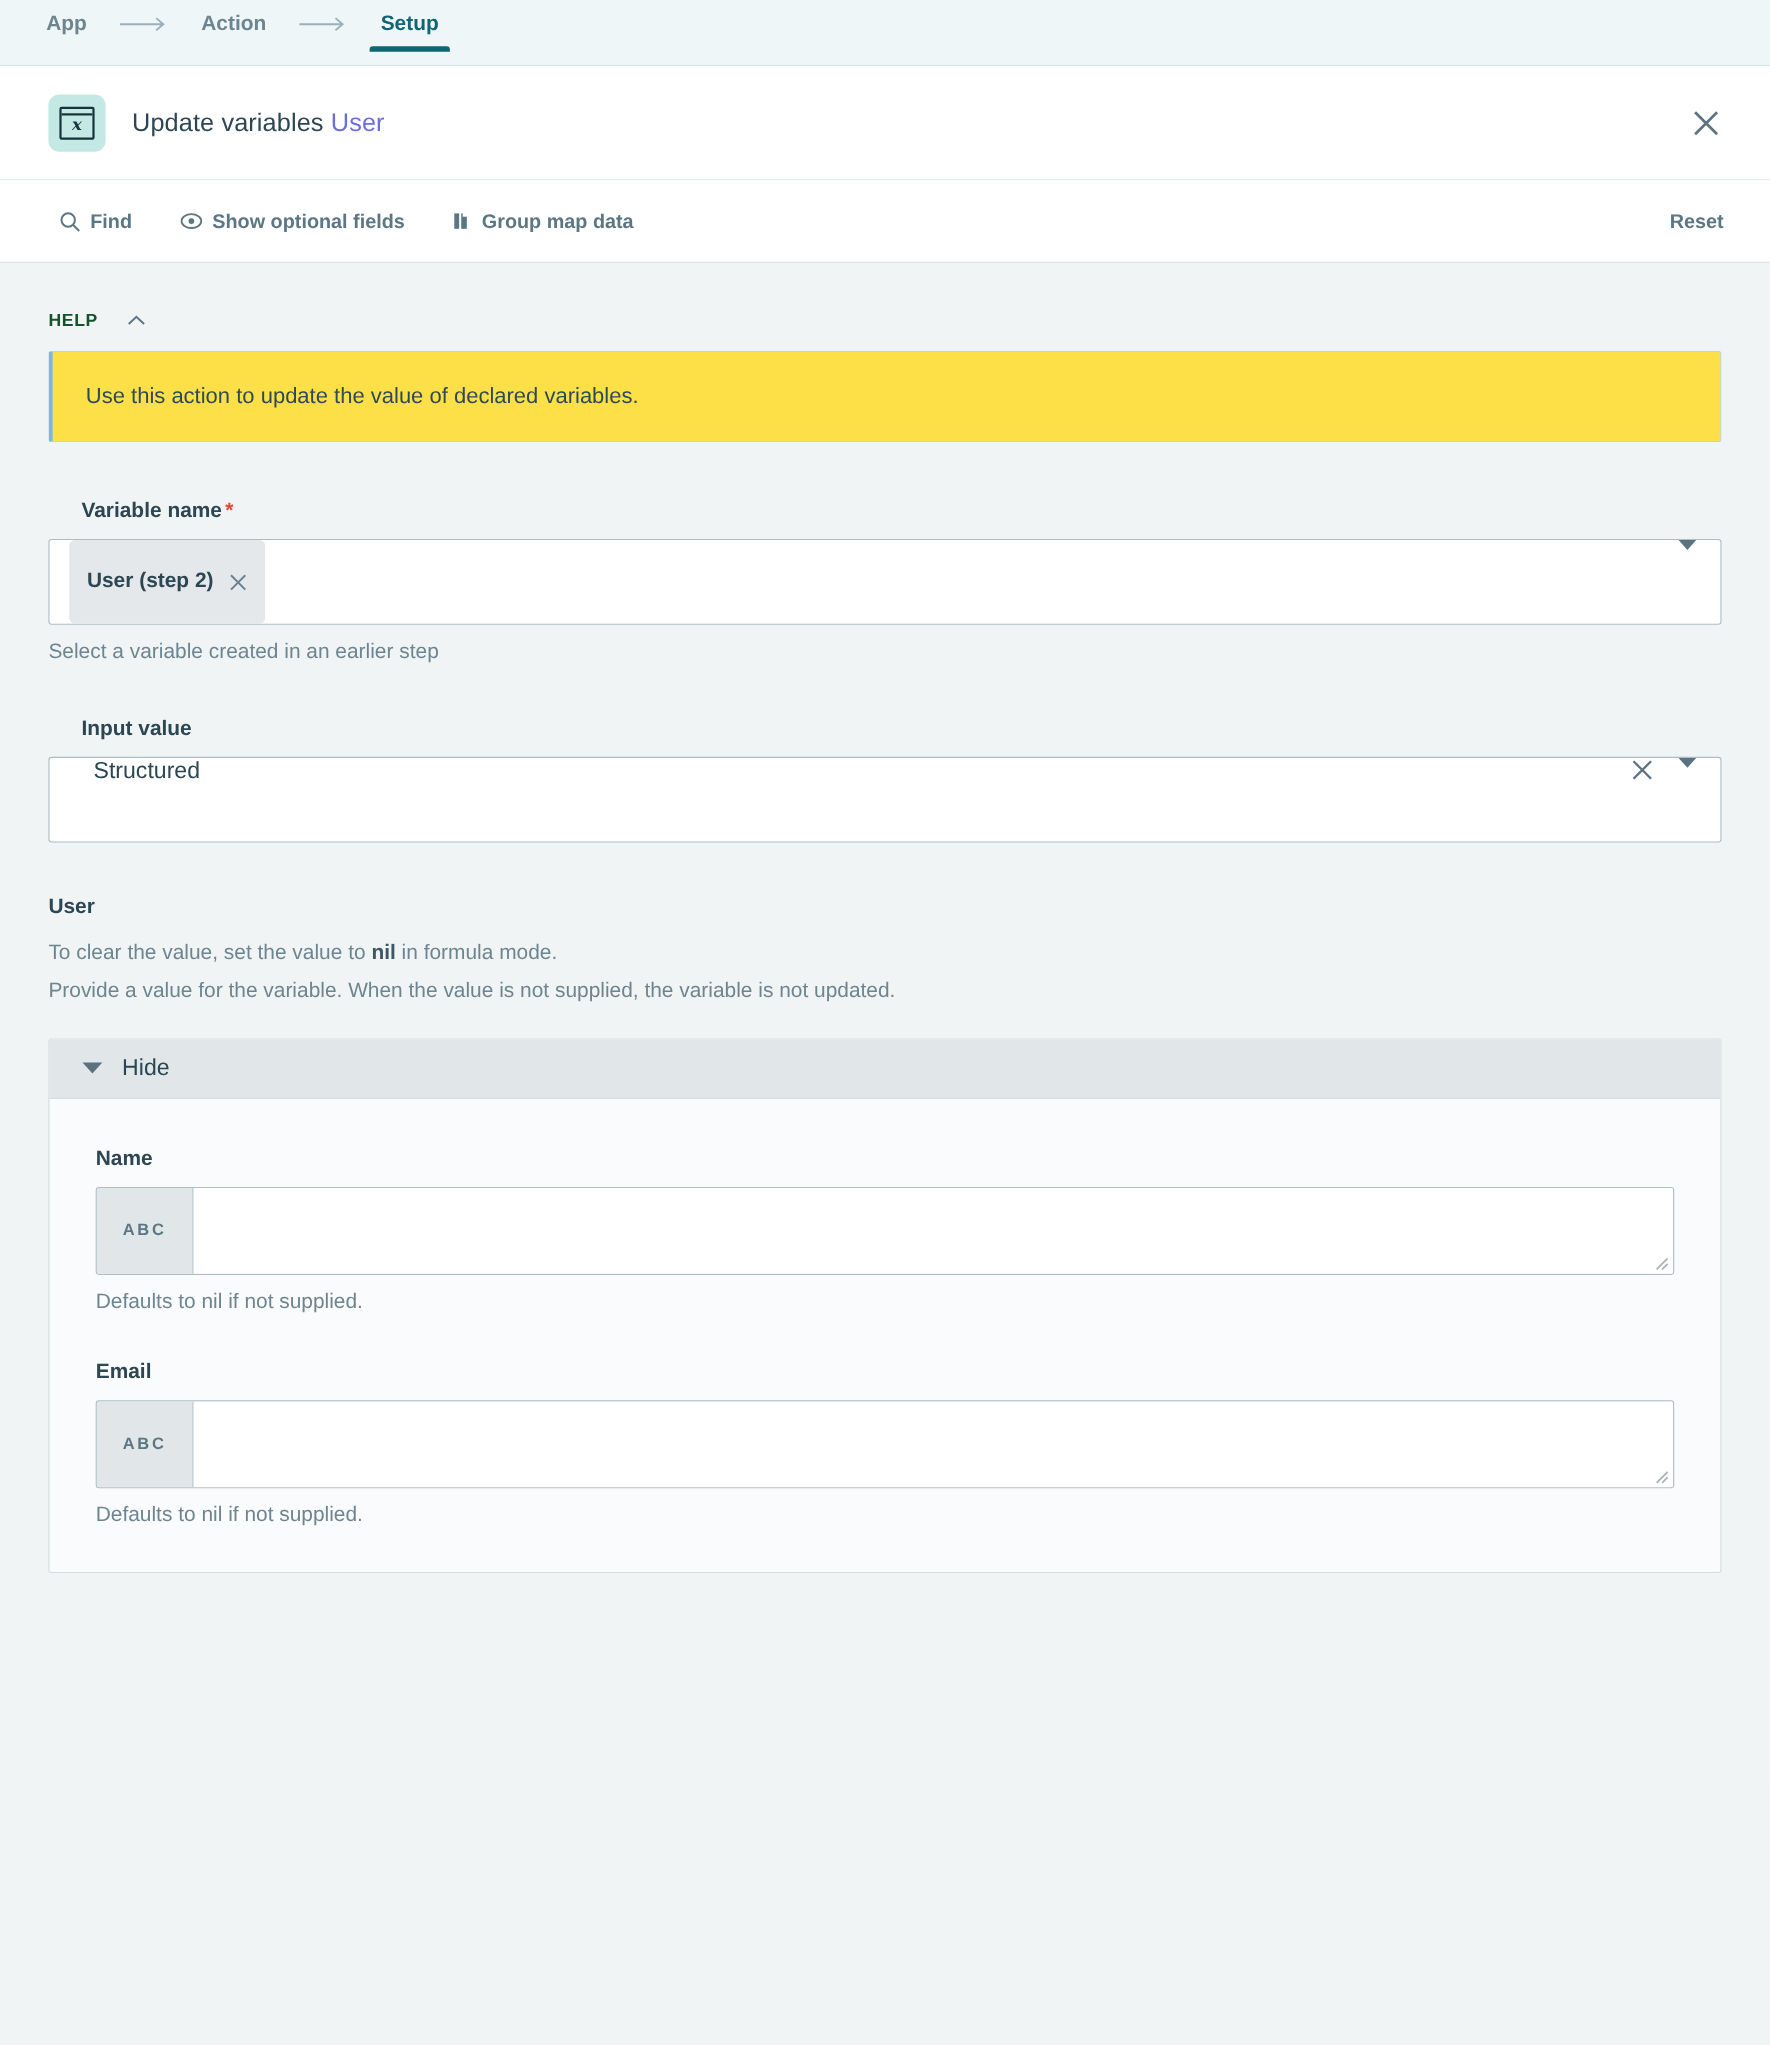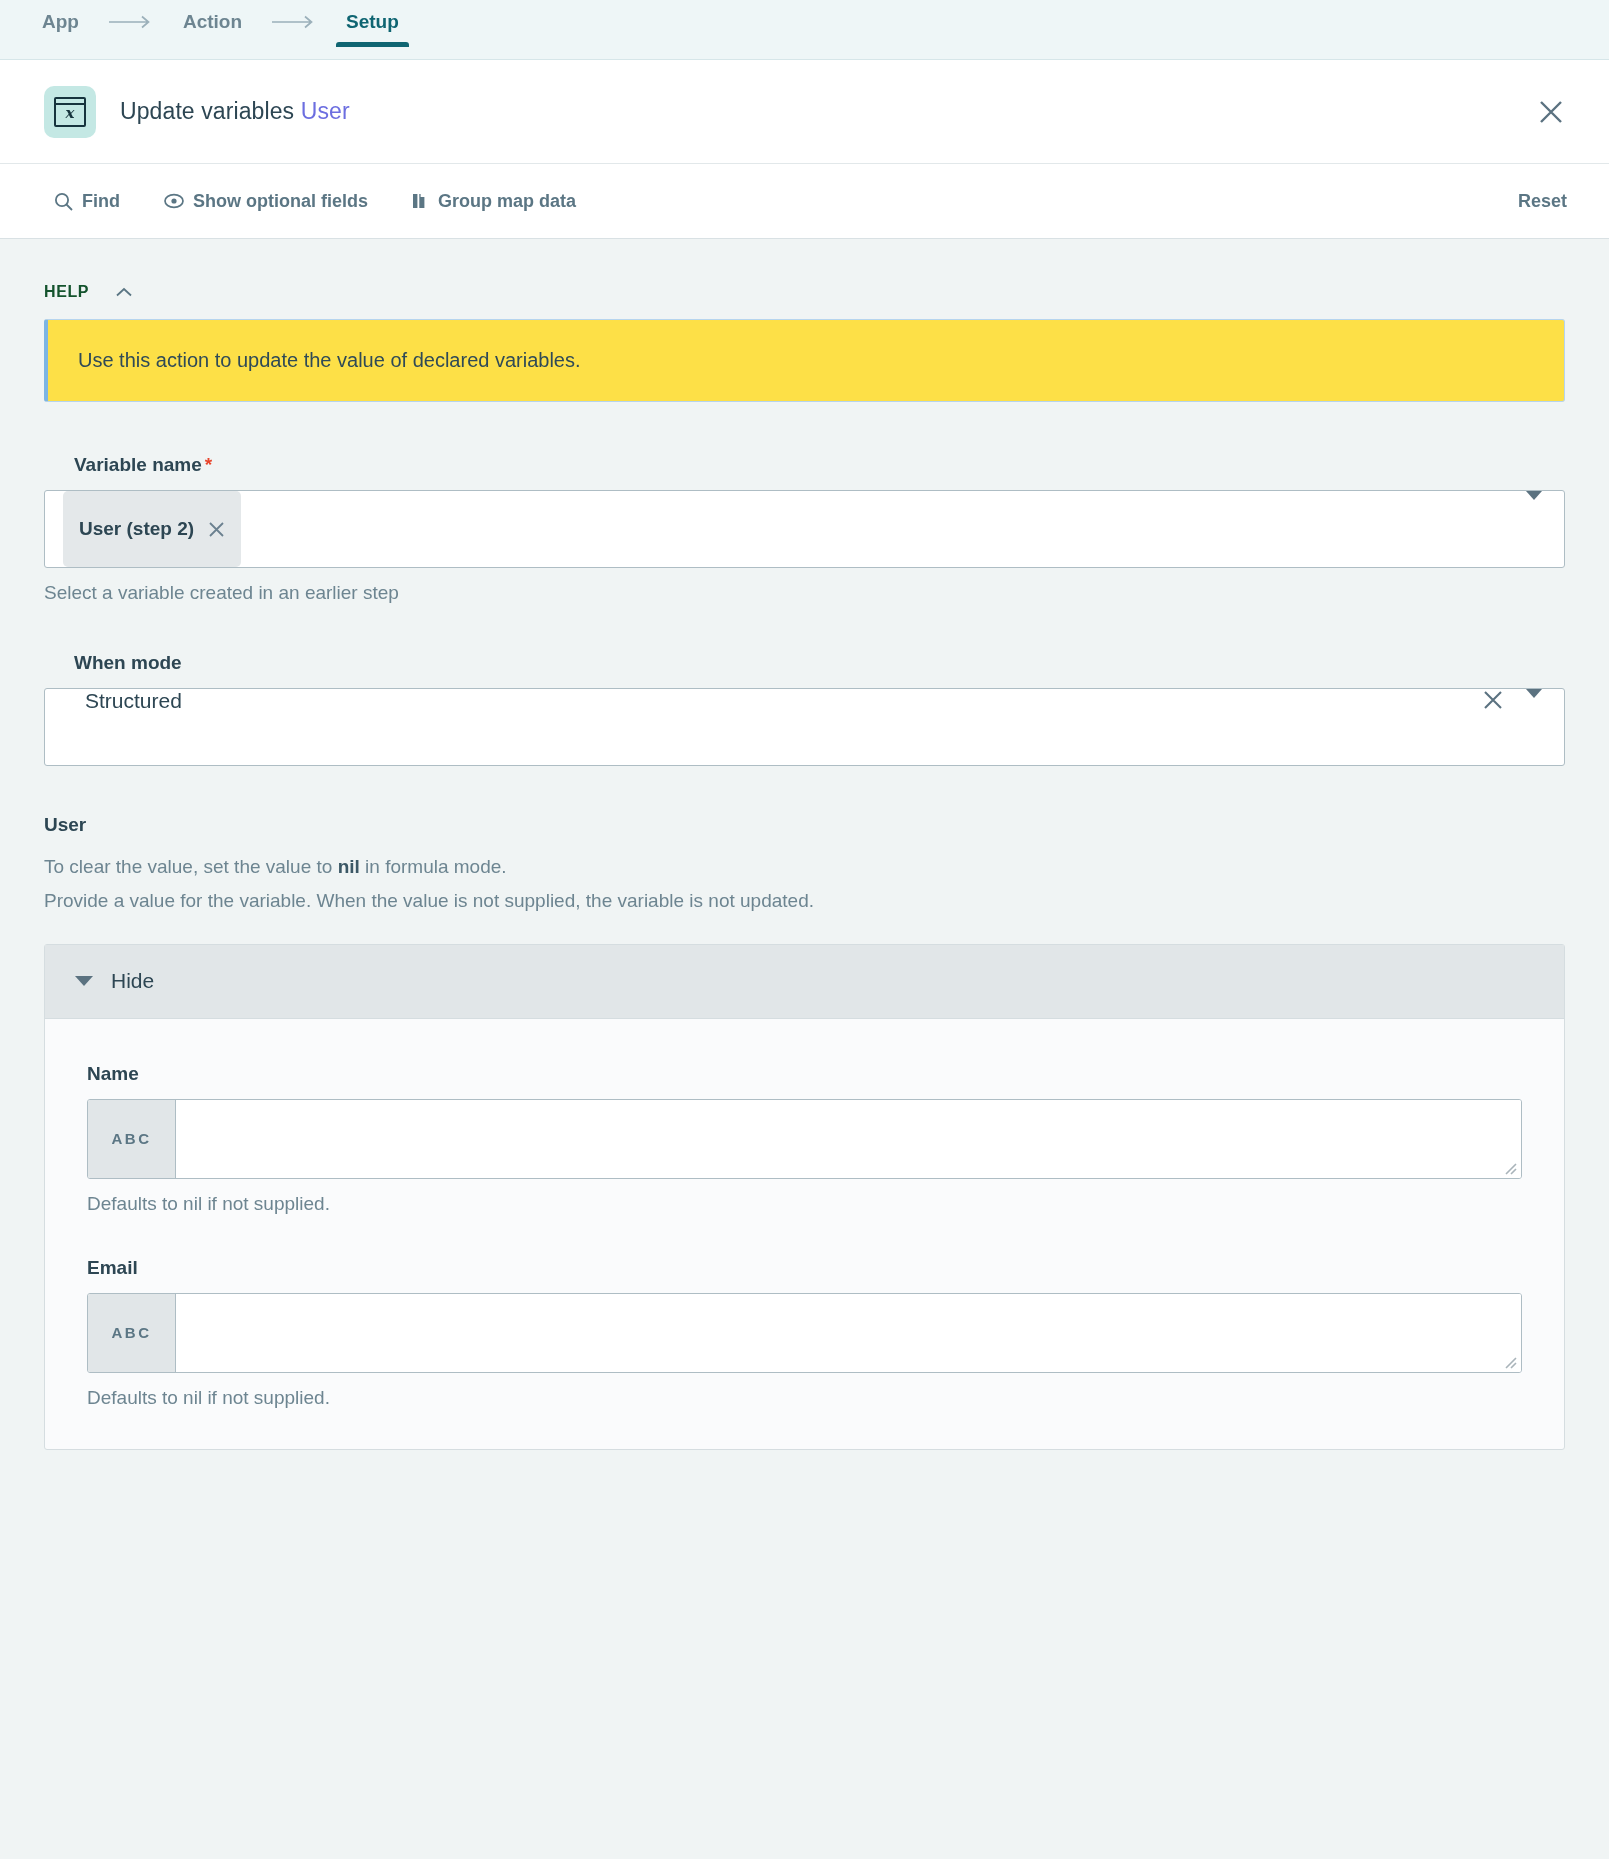--- a/index.html
+++ b/index.html
@@ -232,21 +232,21 @@
 
   .panel {
     margin-top: 26px;
     border: 1px solid #d5dde0;
     border-radius: 3px;
     background: #fafbfc;
   }
   .panel-head {
     background: #e1e6e8;
     border-bottom: 1px solid #d5dde0;
-    height: 74px;
+    height: 54px;
     display: flex;
     align-items: center;
     padding-left: 30px;
     gap: 18px;
     cursor: pointer;
   }
   .tri-down {
     width: 0; height: 0;
     border-left: 9px solid transparent;
     border-right: 9px solid transparent;
@@ -394,21 +394,21 @@
       <span class="x">
         <svg width="17" height="17" viewBox="0 0 17 17">
             <path d="M2 2l13 13M15 2L2 15" stroke="#6b8190" stroke-width="1.8" fill="none"></path>
           </svg>
       </span>
     </span>
     <span class="caret-down"></span>
   </div>
   <div class="hint">Select a variable created in an earlier step</div>
 
-  <div class="field-label" style="margin-top:48px;">When mode</div>
+  <div class="field-label" style="margin-top:48px;">Input value</div>
   <div class="select-box">
     <span class="select-value">Structured</span>
     <span class="sel-x">
       <svg width="22" height="22" viewBox="0 0 22 22">
           <path d="M3 3l16 16M19 3L3 19" stroke="#5b7280" stroke-width="2.1" fill="none"></path>
         </svg>
     </span>
     <span class="sel-caret"></span>
   </div>
 

